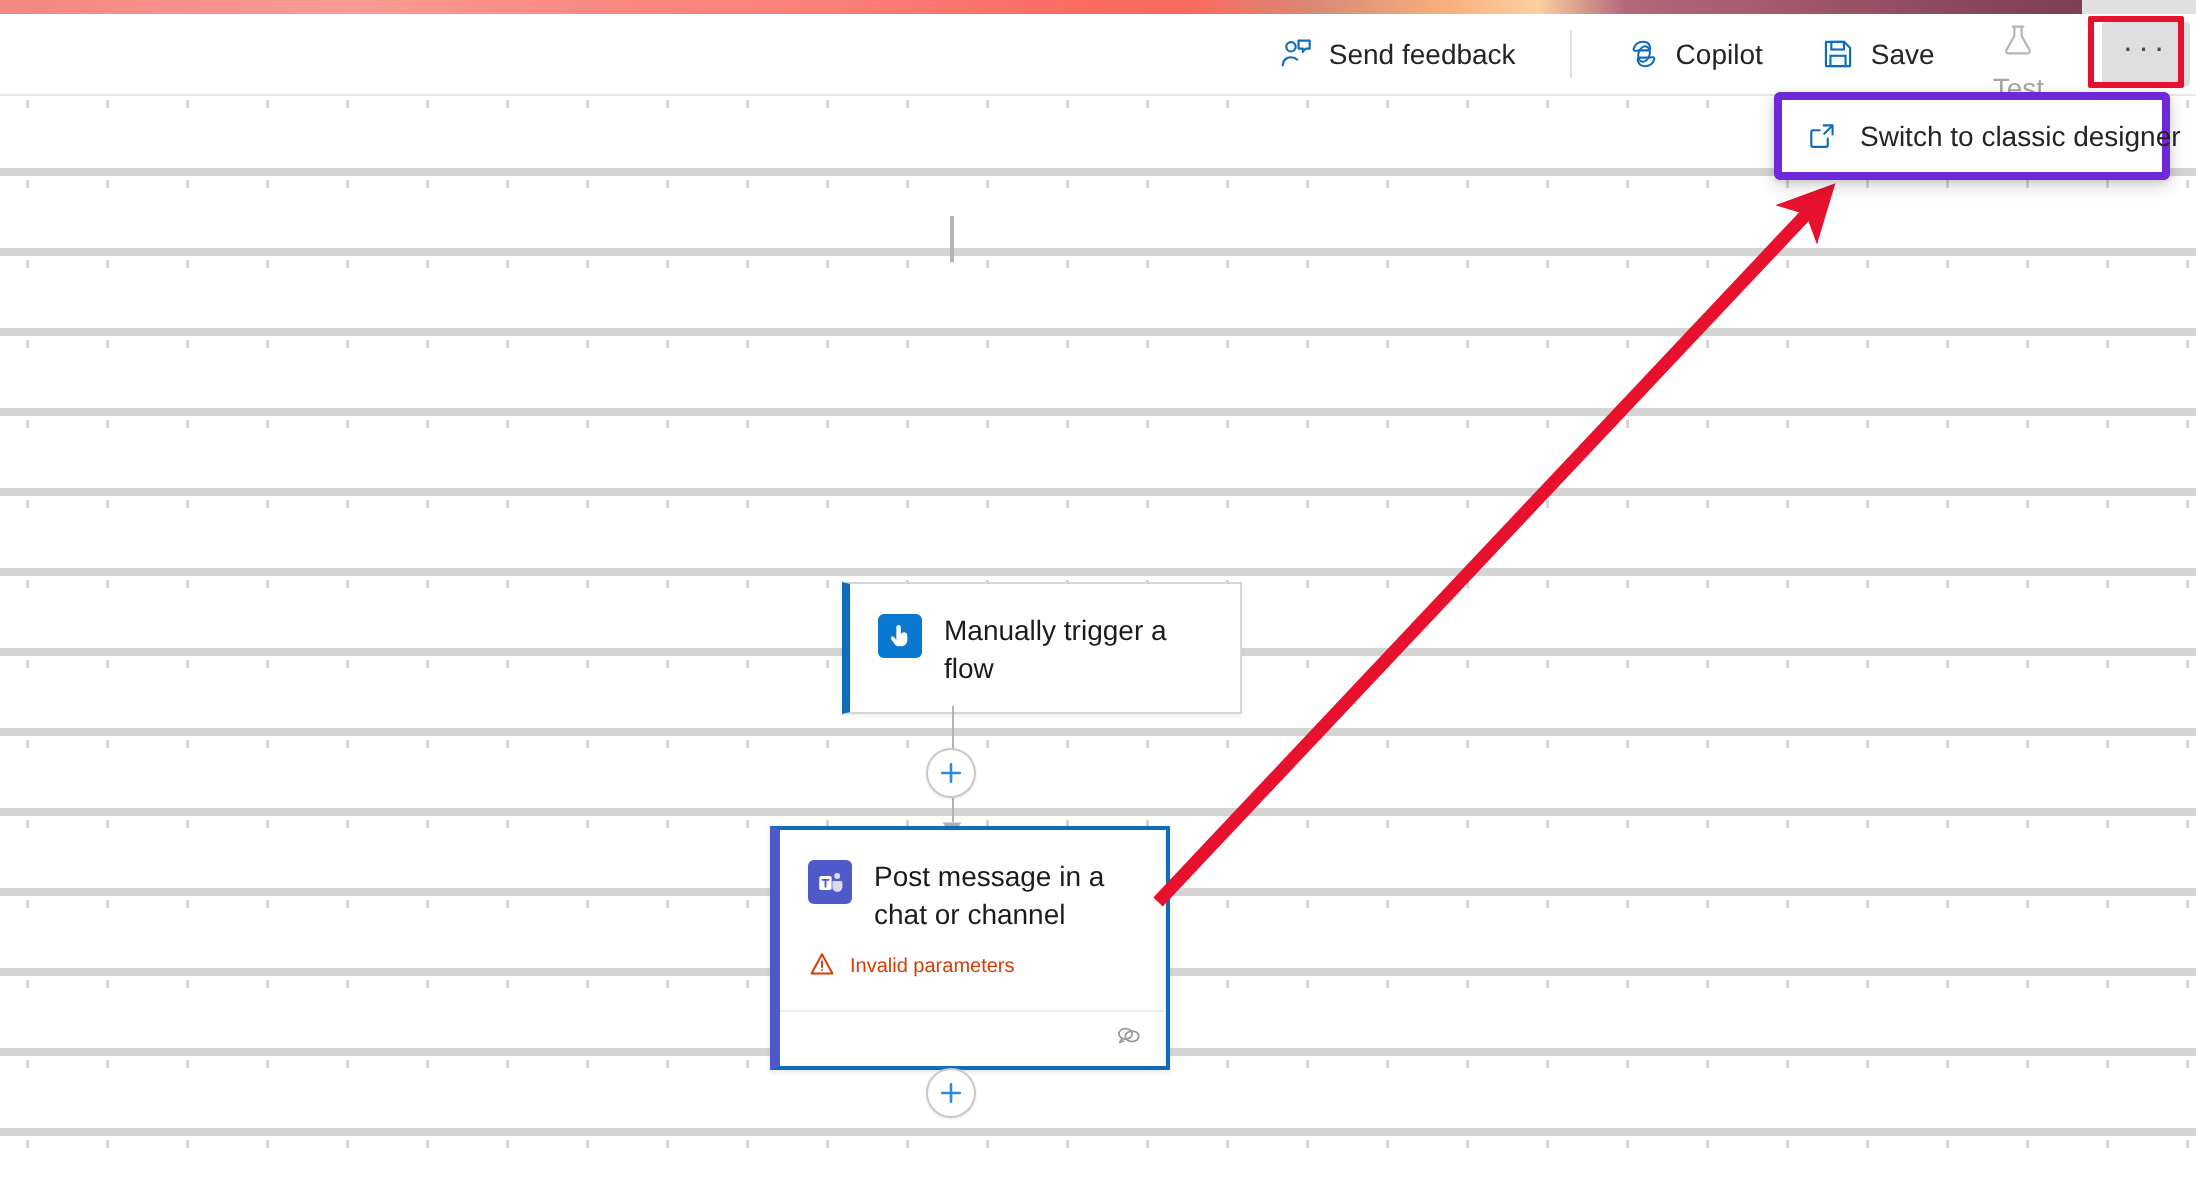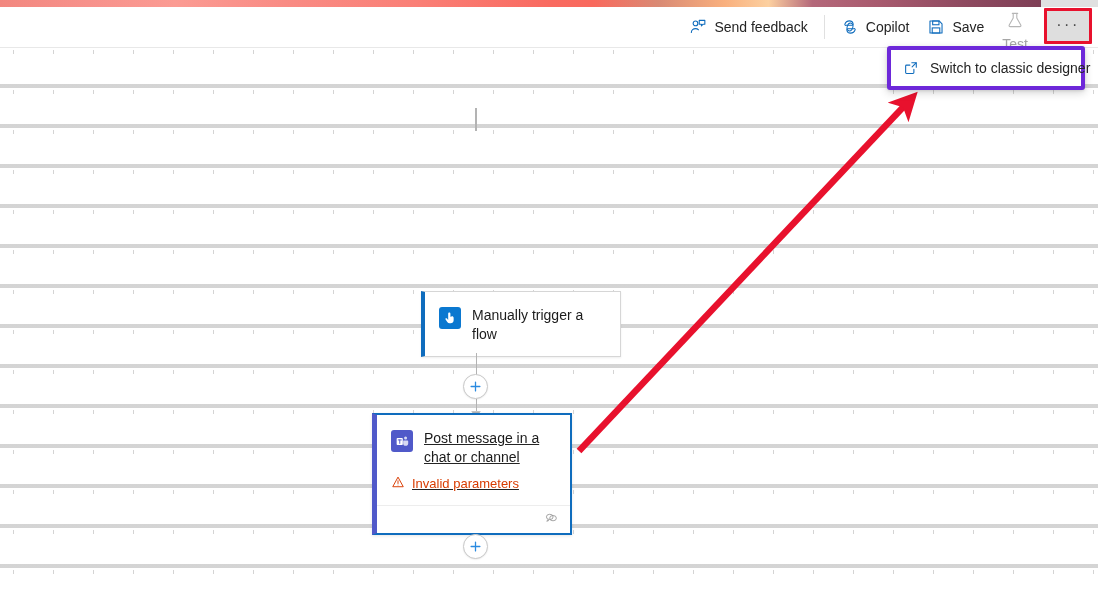--- a/index.html
+++ b/index.html
@@ -52,21 +52,22 @@
   .commandbar {
     position: absolute;
     top: 7px; left: 0;
     width: 1098px;
     height: 41px;
     background: #ffffff;
     border-bottom: 1px solid #e8e8e8;
     display: flex;
     align-items: center;
     justify-content: flex-end;
-    padding-right: 5px;
+    padding-right: 0;
+    gap: 11px;
   }
   .cmd-btn {
     display: flex;
     align-items: center;
     gap: 7px;
     height: 32px;
     padding: 0 9px;
     border: none;
     background: transparent;
     cursor: pointer;
@@ -186,26 +187,25 @@
   }
   .node-trigger {
     left: 377px;
     top: 243px;
     border: 1px solid #d6d6d6;
     border-left: 4px solid #0f6cbd;
     box-shadow: 0 1px 2px rgba(0,0,0,0.07);
     margin-left: 44px;
   }
   .node-action {
-    left: 372px;
+    left: 385px;
     top: 365px;
     border: 2px solid #0f6cbd;
     border-left: 5px solid #5059c9;
     box-shadow: 0 1px 3px rgba(0,0,0,0.10);
-    text-decoration: underline;
   }
   .node-head {
     display: flex;
     align-items: flex-start;
     gap: 11px;
     padding: 14px 12px 12px 14px;
   }
   .node-ico {
     width: 22px; height: 22px;
     flex: 0 0 22px;
@@ -219,21 +219,21 @@
     font-size: 14px;
     line-height: 19px;
     color: #1b1b1b;
     font-weight: 400;
   }
   .node-warn {
     display: flex;
     align-items: center;
     gap: 7px;
     padding: 0 20px 13px 14px;
-    font-size: 13px;
+    font-size: 10px;
     color: #d83b01;
     margin-top: -4px;
   }
   .node-foot {
     border-top: 1px solid #ededed;
     height: 28px;
     display: flex;
     align-items: center;
     justify-content: flex-end;
     padding-right: 11px;

